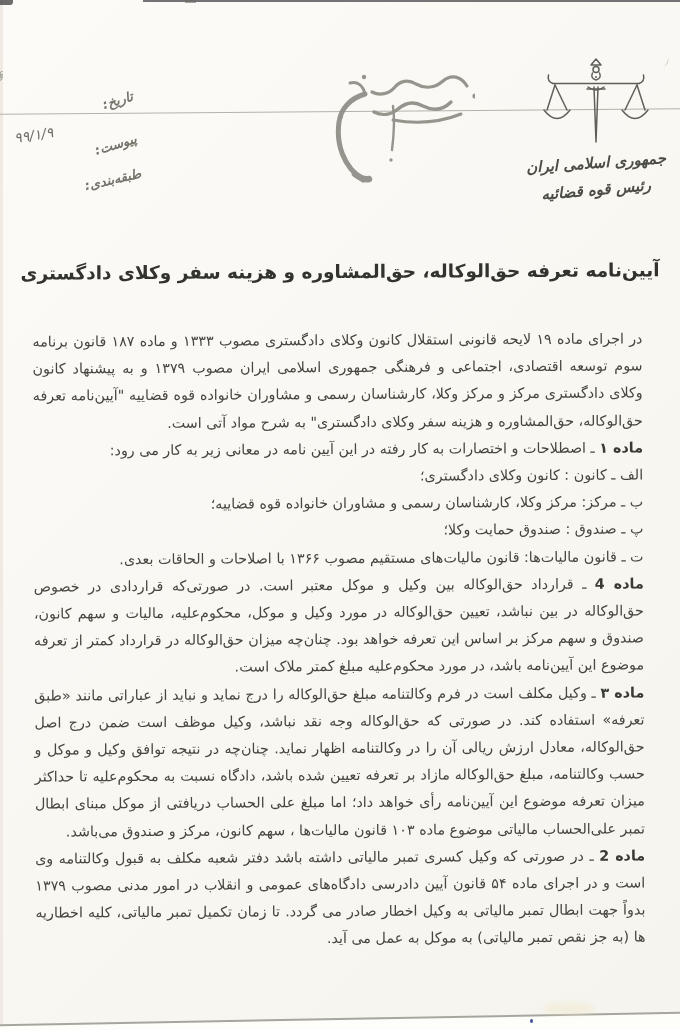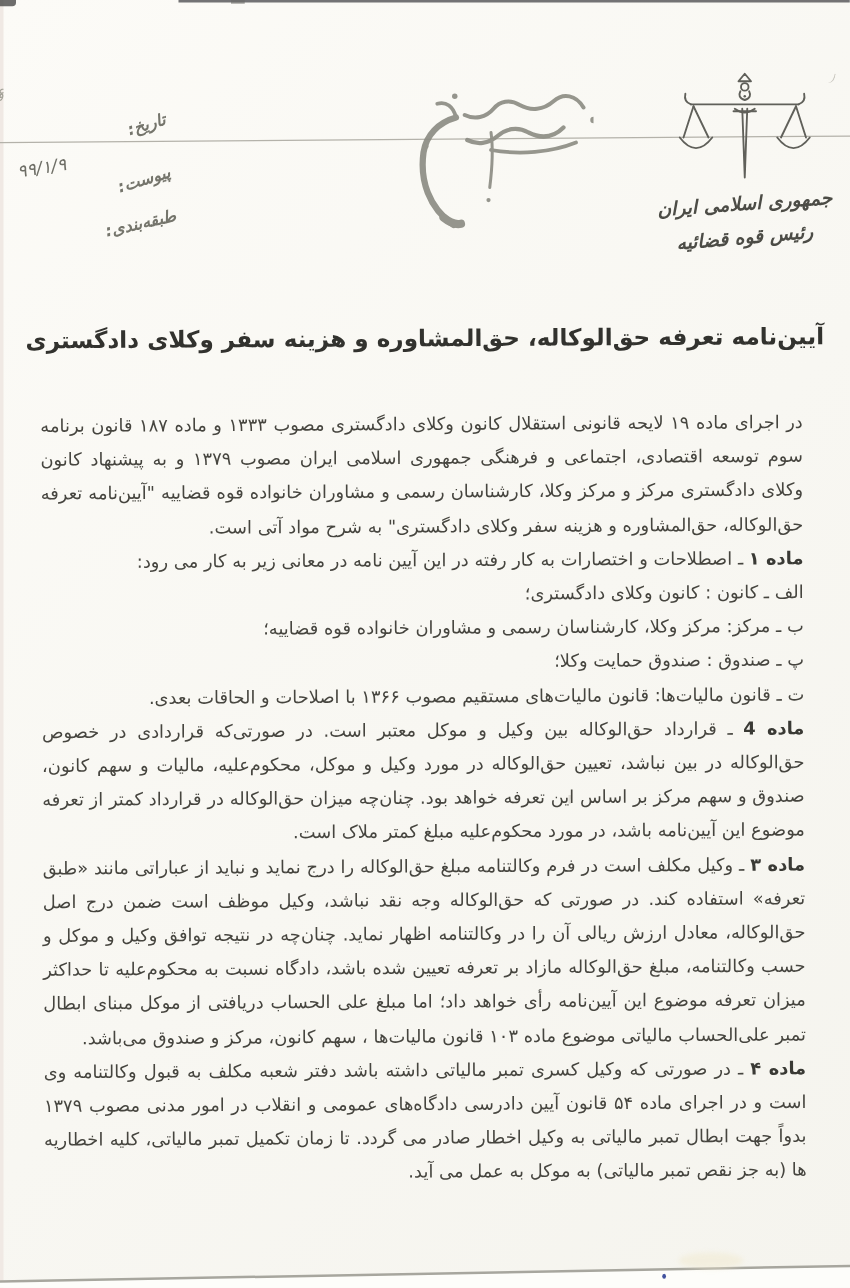--- a/index.html
+++ b/index.html
@@ -122,14 +122,14 @@
   <p><span class="prefix">ماده ۱</span><span> ـ اصطلاحات و اختصارات به کار رفته در این آیین نامه در معانی زیر به کار می رود:</span></p>
   <p class="def-item">الف ـ کانون : کانون وکلای دادگستری؛</p>
   <p class="def-item">ب ـ مرکز: مرکز وکلا، کارشناسان رسمی و مشاوران خانواده قوه قضاییه؛</p>
   <p class="def-item">پ ـ صندوق : صندوق حمایت وکلا؛</p>
   <p class="def-item">ت ـ قانون مالیات‌ها: قانون مالیات‌های مستقیم مصوب ۱۳۶۶ با اصلاحات و الحاقات بعدی.</p>
 
   <p><span class="prefix">ماده 4</span><span> ـ قرارداد حق‌الوکاله بین وکیل و موکل معتبر است. در صورتی‌که قراردادی در خصوص حق‌الوکاله در بین نباشد، تعیین حق‌الوکاله در مورد وکیل و موکل، محکوم‌علیه، مالیات و سهم کانون، صندوق و سهم مرکز بر اساس این تعرفه خواهد بود. چنان‌چه میزان حق‌الوکاله در قرارداد کمتر از تعرفه موضوع این آیین‌نامه باشد، در مورد محکوم‌علیه مبلغ کمتر ملاک است.</span></p>
 
   <p><span class="prefix">ماده ۳</span><span> ـ وکیل مکلف است در فرم وکالتنامه مبلغ حق‌الوکاله را درج نماید و نباید از عباراتی مانند «طبق تعرفه» استفاده کند. در صورتی که حق‌الوکاله وجه نقد نباشد، وکیل موظف است ضمن درج اصل حق‌الوکاله، معادل ارزش ریالی آن را در وکالتنامه اظهار نماید. چنان‌چه در نتیجه توافق وکیل و موکل و حسب وکالتنامه، مبلغ حق‌الوکاله مازاد بر تعرفه تعیین شده باشد، دادگاه نسبت به محکوم‌علیه تا حداکثر میزان تعرفه موضوع این آیین‌نامه رأی خواهد داد؛ اما مبلغ علی الحساب دریافتی از موکل مبنای ابطال تمبر علی‌الحساب مالیاتی موضوع ماده ۱۰۳ قانون مالیات‌ها ، سهم کانون، مرکز و صندوق می‌باشد.</span></p>
 
-  <p><span class="prefix">ماده ۴</span><span> ـ در صورتی که وکیل کسری تمبر مالیاتی داشته باشد دفتر شعبه مکلف به قبول وکالتنامه وی است و در اجرای ماده ۵۴ قانون آیین دادرسی دادگاه‌های عمومی و انقلاب در امور مدنی مصوب ۱۳۷۹ بدواً جهت ابطال تمبر مالیاتی به وکیل اخطار صادر می گردد. تا زمان تکمیل تمبر مالیاتی، کلیه اخطاریه ها (به جز نقص تمبر مالیاتی) به موکل به عمل می آید.</span></p>
+  <p><span class="prefix">ماده 2</span><span> ـ در صورتی که وکیل کسری تمبر مالیاتی داشته باشد دفتر شعبه مکلف به قبول وکالتنامه وی است و در اجرای ماده ۵۴ قانون آیین دادرسی دادگاه‌های عمومی و انقلاب در امور مدنی مصوب ۱۳۷۹ بدواً جهت ابطال تمبر مالیاتی به وکیل اخطار صادر می گردد. تا زمان تکمیل تمبر مالیاتی، کلیه اخطاریه ها (به جز نقص تمبر مالیاتی) به موکل به عمل می آید.</span></p>
 </div>
 
 </body></html>

